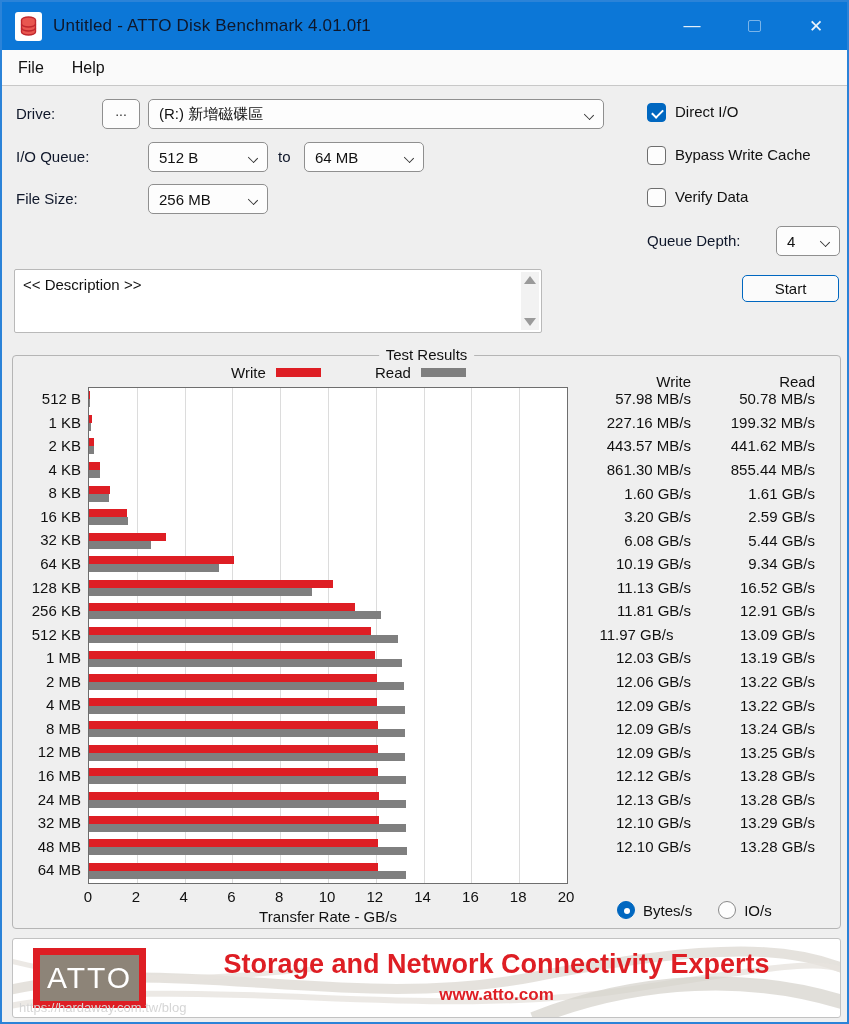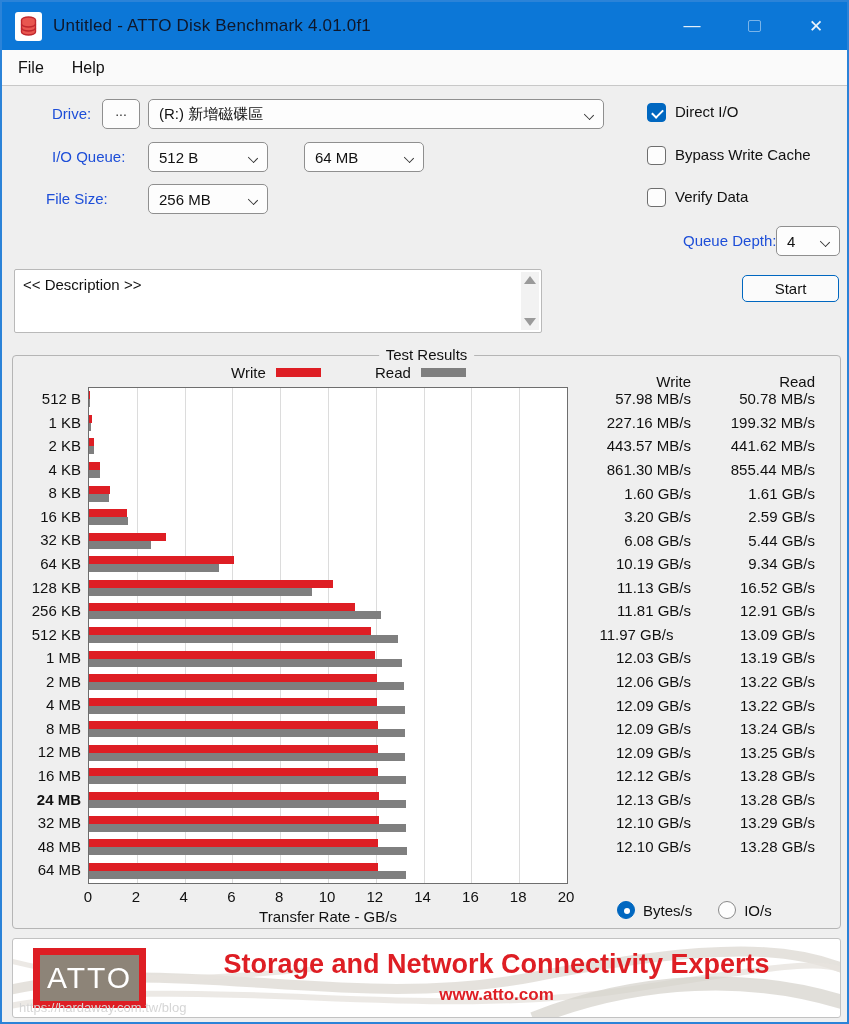--- a/index.html
+++ b/index.html
@@ -28,21 +28,21 @@
 
   
   .menubar{
     position:absolute; left:0; top:48px; width:100%; height:36px;
     background:#fafafa; display:flex; align-items:center; border-bottom:1px solid #c8c8c8;
   }
   .menu-item{ font-size:16px; color:#111; padding:6px 12px; margin-left:4px; }
 
   
   .main{ position:absolute; left:0; top:85px; right:0; bottom:0; background:#efefef; }
-  .lbl{ position:absolute; font-size:15px; color:#1d4ed8;margin-left:36px; }
+  .lbl{ position:absolute; font-size:15px; color:#0f172a; }
 
   .btn-sm{
     position:absolute; width:38px; height:30px; background:#fdfdfd;
     border:1px solid #8f8f8f; border-radius:5px; font-size:14px; color:#333;
     display:flex; align-items:center; justify-content:center; padding-bottom:6px;
   }
   .combo{
     position:absolute; height:30px; background:#fdfdfd; border:1px solid #8f8f8f;
     border-radius:5px; display:flex; align-items:center; font-size:15px; color:#111;
     padding:0 28px 0 10px;
@@ -188,21 +188,21 @@
     <div class="combo" style="left:302px; top:55px; width:120px;">
       <span class="combo-text">64 MB</span>
       <span class="chev"></span>
     </div>
 
     <div class="opt" style="left:645px; top:59px;">
       <span class="checkbox"></span>
       <span class="opt-label">Bypass Write Cache</span>
     </div>
 
-    <div class="lbl" style="left:8px; top:103px;text-align:right;">File Size:</div>
+    <div class="lbl" style="left:14px; top:103px;text-align:right;">File Size:</div>
     <div class="combo" style="left:146px; top:97px; width:120px;">
       <span class="combo-text">256 MB</span>
       <span class="chev"></span>
     </div>
 
     <div class="opt" style="left:645px; top:101px;">
       <span class="checkbox"></span>
       <span class="opt-label">Verify Data</span>
     </div>
 
@@ -248,21 +248,21 @@
           <div class="cat-label" style="height: 23.5714px; line-height: 23.5714px;">64 KB</div>
           <div class="cat-label" style="height: 23.5714px; line-height: 23.5714px;">128 KB</div>
           <div class="cat-label" style="height: 23.5714px; line-height: 23.5714px;">256 KB</div>
           <div class="cat-label" style="height: 23.5714px; line-height: 23.5714px;">512 KB</div>
           <div class="cat-label" style="height: 23.5714px; line-height: 23.5714px;">1 MB</div>
           <div class="cat-label" style="height: 23.5714px; line-height: 23.5714px;">2 MB</div>
           <div class="cat-label" style="height: 23.5714px; line-height: 23.5714px;">4 MB</div>
           <div class="cat-label" style="height: 23.5714px; line-height: 23.5714px;">8 MB</div>
           <div class="cat-label" style="height: 23.5714px; line-height: 23.5714px;">12 MB</div>
           <div class="cat-label" style="height: 23.5714px; line-height: 23.5714px;">16 MB</div>
-          <div class="cat-label" style="height: 23.5714px; line-height: 23.5714px; font-weight: bold;">24 MB</div>
+          <div class="cat-label" style="height: 23.5714px; line-height: 23.5714px;">24 MB</div>
           <div class="cat-label" style="height: 23.5714px; line-height: 23.5714px;">32 MB</div>
           <div class="cat-label" style="height: 23.5714px; line-height: 23.5714px;">48 MB</div>
           <div class="cat-label" style="height: 23.5714px; line-height: 23.5714px;">64 MB</div>
         </div>
       <div class="plot" id="chart-plot">
           <div class="gridline" style="left: 47.8px;"></div>
           <div class="gridline" style="left: 95.6px;"></div>
           <div class="gridline" style="left: 143.4px;"></div>
           <div class="gridline" style="left: 191.2px;"></div>
           <div class="gridline" style="left: 239px;"></div>

